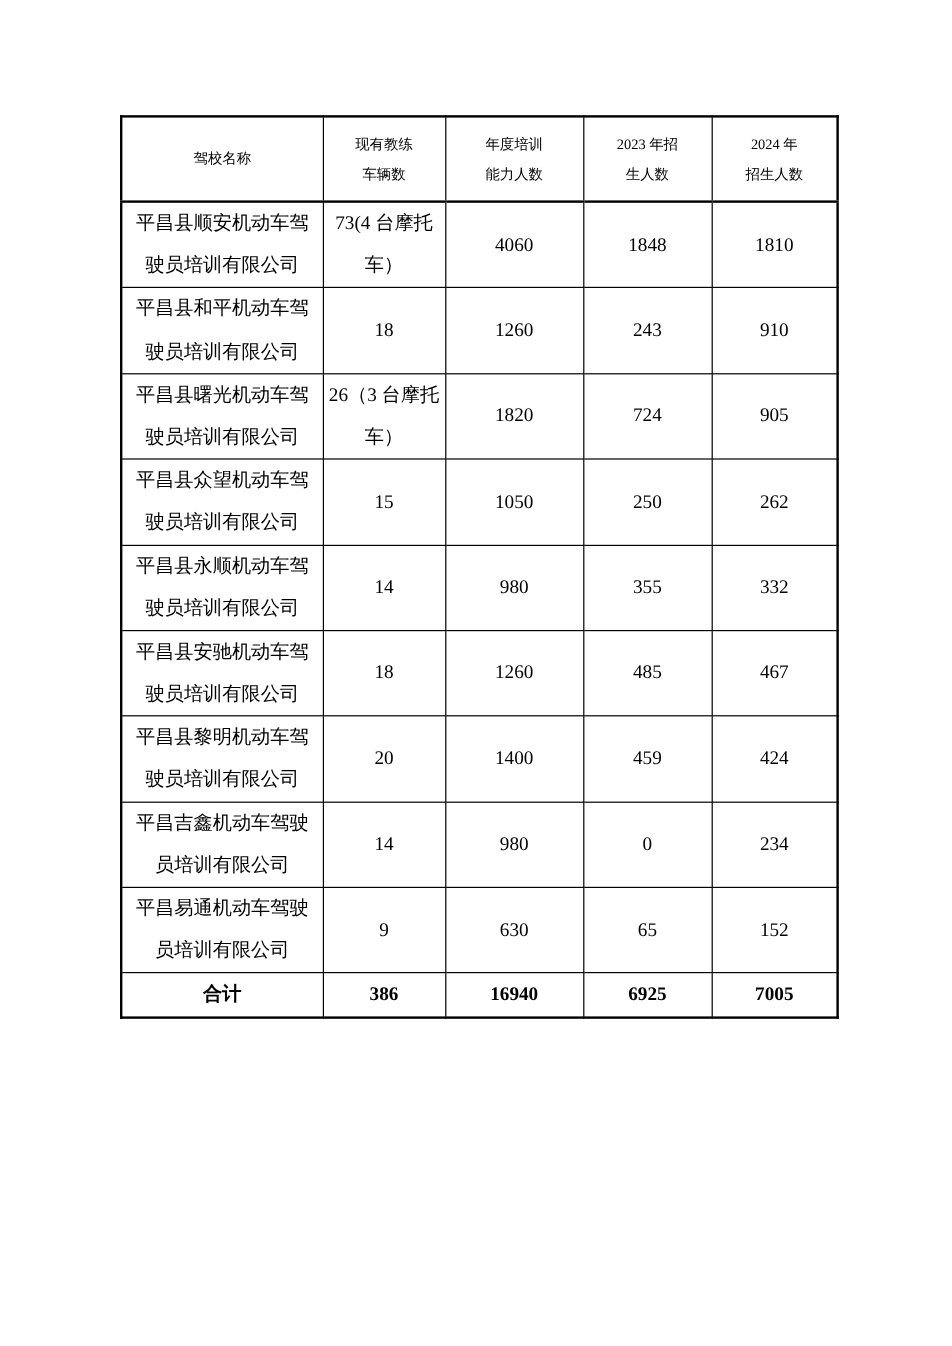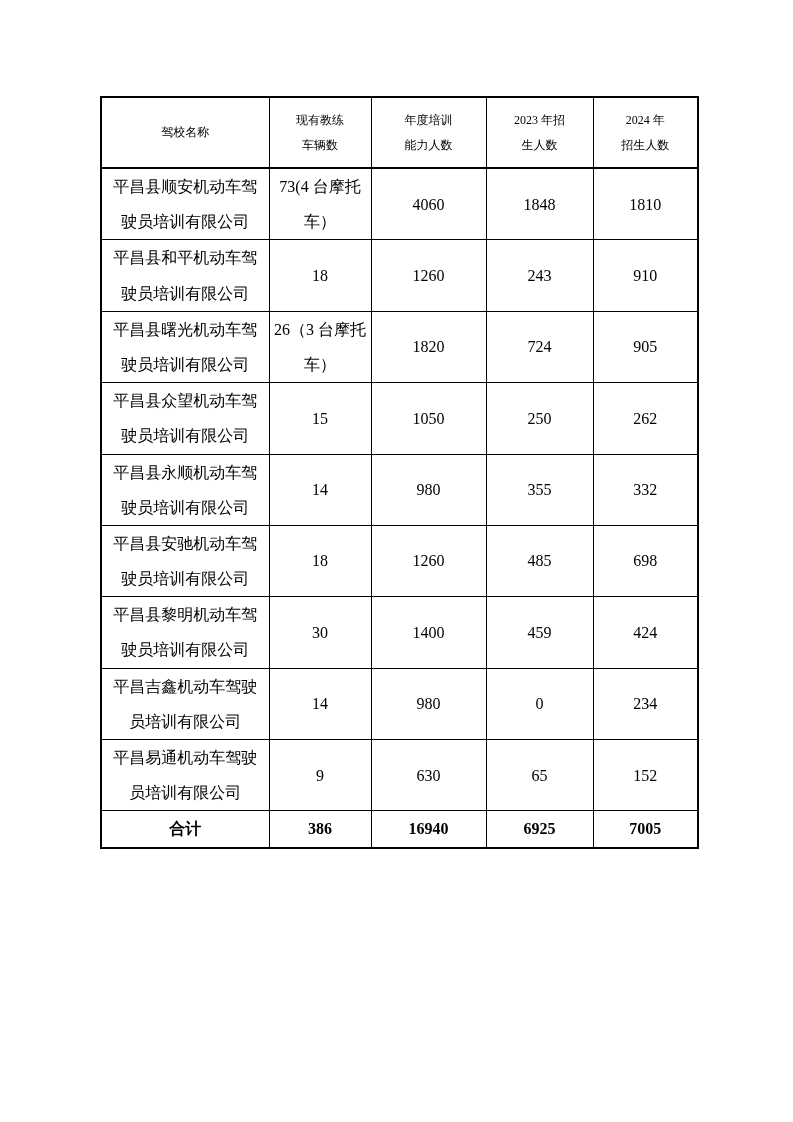--- a/index.html
+++ b/index.html
@@ -119,25 +119,25 @@
         <td>14</td>
         <td>980</td>
         <td>355</td>
         <td>332</td>
       </tr>
       <tr>
         <td class="name-cell">平昌县安驰机动车驾驶员培训有限公司</td>
         <td>18</td>
         <td>1260</td>
         <td>485</td>
-        <td>698</td>
+        <td>467</td>
       </tr>
       <tr>
         <td class="name-cell">平昌县黎明机动车驾驶员培训有限公司</td>
-        <td>30</td>
+        <td>20</td>
         <td>1400</td>
         <td>459</td>
         <td>424</td>
       </tr>
       <tr>
         <td class="name-cell">平昌吉鑫机动车驾驶员培训有限公司</td>
         <td>14</td>
         <td>980</td>
         <td>0</td>
         <td>234</td>

